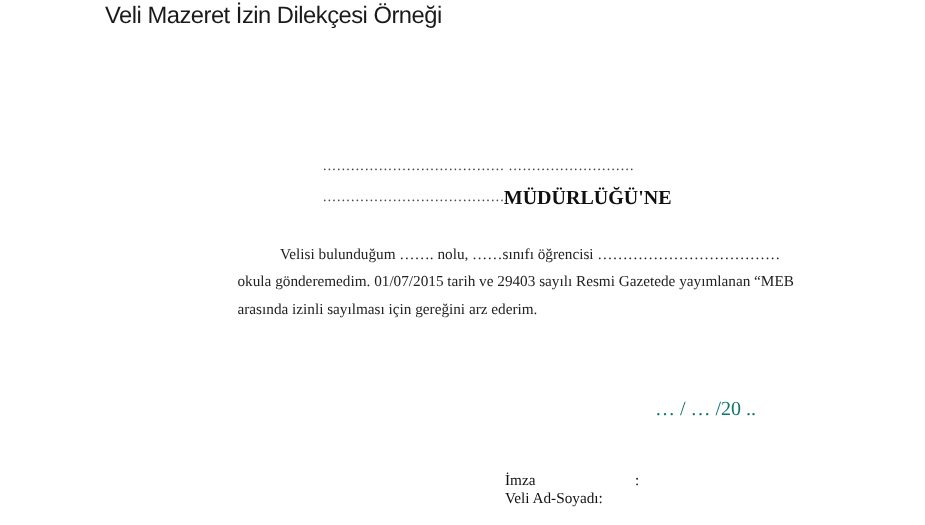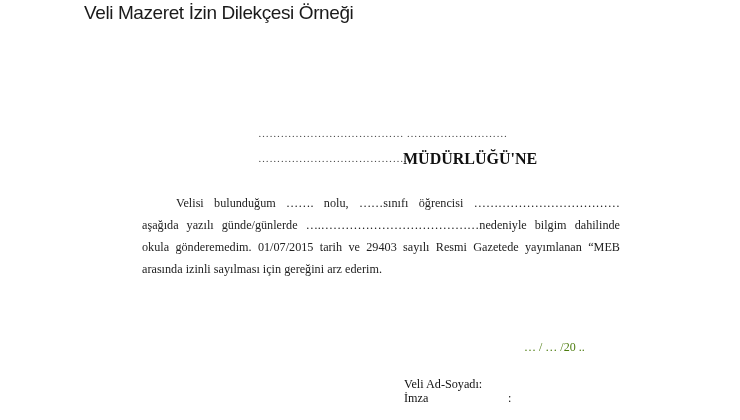--- a/index.html
+++ b/index.html
@@ -4,50 +4,49 @@
 <style>
   html, body { margin:0; padding:0; }
   body { width:740px; height:420px; background:#ffffff; position:relative; overflow:hidden; }
   .title { position:absolute; left:84px; top:2px; font-family:"Liberation Sans", sans-serif; font-size:19px; color:#1a1a1a; letter-spacing:-0.4px; font-weight:400; }
   .doc { position:absolute; left:0; top:0; width:740px; height:420px; font-family:"Liberation Serif", serif; color:#222; font-size:12.2px; }
   .dots { position:absolute; color:#444; font-size:11px; letter-spacing:0.2px; white-space:nowrap; }
   .addr1a { left:258px; top:127px; }
   .addr2a { left:258px; top:152px; }
   .addr2b { position:absolute; left:403px; top:150px; font-weight:bold; font-size:16px; color:#111; }
   .para { position:absolute; left:142px; top:192px; width:478px; line-height:22px; text-align:justify; }
-  .line { display:block; text-align:justify; text-align-last:justify; white-space:nowrap; }
+  .line { display:block; text-align:justify; text-align-last:justify; white-space:nowrap;margin-left:48px; }
   .line.last { text-align-last:left;font-family:Liberation Serif, serif; }
   .indent { padding-left:34px; }
-  .date { position:absolute; left:524px; top:340px; font-size:12px; color:#4d7c0f; }
+  .date { position:absolute; left:524px; top:319px; font-size:16px; color:#0f766e; }
   .sig { position:absolute; left:404px; top:377px; font-size:12.2px; line-height:14px; color:#111; }
   .sig .row { display:flex; }
   .sig .lbl { width:104px; display:inline-block; }
   .sig .colon { display:inline-block; }
 </style>
 </head>
 <body>
 
 <div class="title">Veli Mazeret İzin Dilekçesi Örneği</div>
 
 <div class="doc">
   <span class="dots addr1a">…………………………………  ………………………</span>
   <span class="dots addr2a">………………………………….</span>
   <span class="addr2b">MÜDÜRLÜĞÜ'NE</span>
 
   <div class="para">
     <span class="line indent">Velisi  bulunduğum  …….  nolu,  ……sınıfı  öğrencisi   ………………………………</span>
-    <span class="line">aşağıda  yazılı  günde/günlerde  ….…………………………………nedeniyle  bilgim  dahilinde</span>
     <span class="line">okula  gönderemedim.  01/07/2015  tarih  ve  29403  sayılı  Resmi  Gazetede  yayımlanan  “MEB</span>
     <span class="line last">arasında izinli sayılması için gereğini arz ederim.</span>
   </div>
 
   <div class="date">… / … /20 ..</div>
 
   <div class="sig">
     <div class="row">
-        <span>Veli Ad-Soyadı:</span>
+        <span class="lbl">İmza</span>
+        <span class="colon">:</span>
       </div>
     <div class="row">
-        <span class="lbl">İmza</span>
-        <span class="colon">:</span>
+        <span>Veli Ad-Soyadı:</span>
       </div>
   </div>
 </div>
 
 </body></html>

